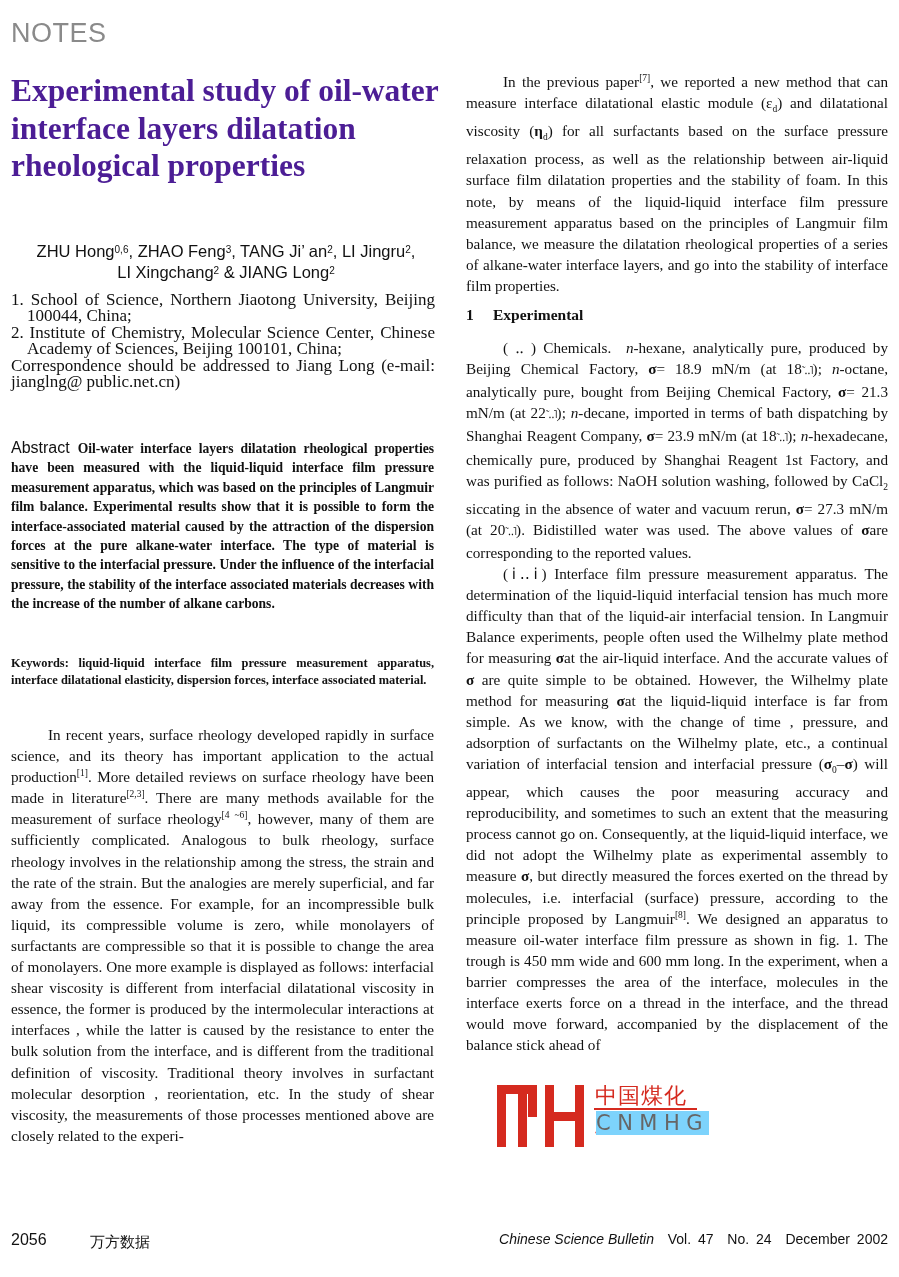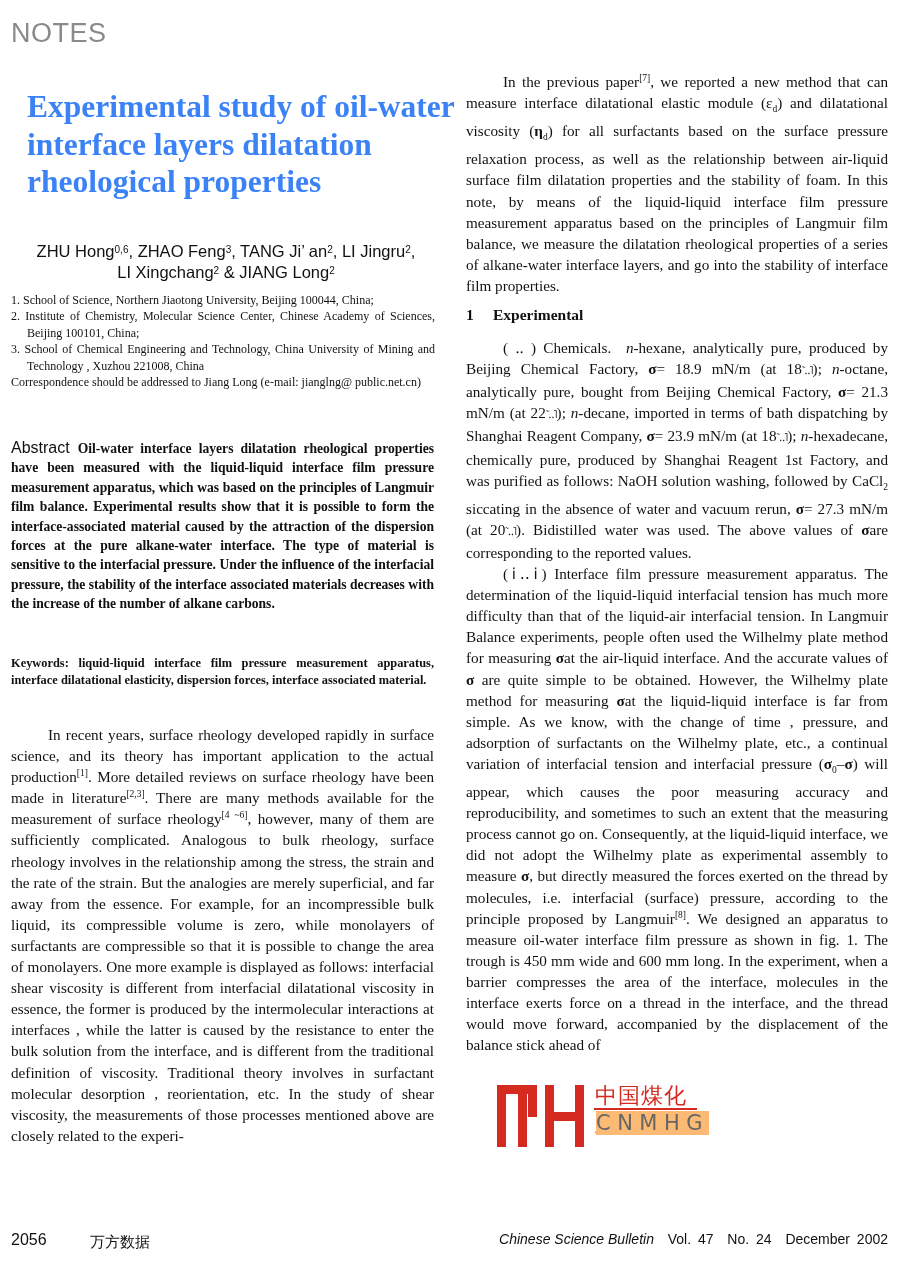--- a/index.html
+++ b/index.html
@@ -1,23 +1,23 @@
 <!DOCTYPE html>
 <html><head>
 <meta charset="utf-8">
 <style>
   html, body { margin:0; padding:0; background:#ffffff; }
   body { width:899px; height:1277px; position:relative; overflow:hidden; color:#111; }
   .sans { font-family:"Liberation Sans", sans-serif;text-align:center; }
   .serif { font-family:"Liberation Serif", serif; }
   #notes { position:absolute; left:11px; top:18px; font-size:27px; color:#8a8a8a; letter-spacing:0.5px; }
-  #title { position:absolute; left:11px; top:72px; width:430px; font-family:"Liberation Serif", serif; font-weight:bold; font-size:31.5px; line-height:37.5px; margin:16px; color:#3b82f6; }
+  #title { position:absolute; left:11px; top:72px; width:430px; font-family:"Liberation Serif", serif; font-weight:bold; font-size:31.5px; line-height:37.5px; margin:0; color:#4c1d95; }
   #authors { position:absolute; left:11px; top:241px; width:430px; font-size:16.5px; line-height:21px; color:#111; }
   #authors sup { font-size:10px; vertical-align:top; position:relative; top:-2px; }
-  #affils { position:absolute; left:11px; top:292px; width:424px; font-size:12px; line-height:16.4px; text-align:justify; }
+  #affils { position:absolute; left:11px; top:292px; width:424px; font-size:17px; line-height:16.4px; text-align:justify; }
   .aff { padding-left:16px; text-indent:-16px; }
   #abstract { position:absolute; left:11px; top:438px; width:423px; font-size:13.6px; line-height:19.4px; text-align:justify; font-weight:bold; font-family:"Liberation Serif", serif; }
   #abstract .lbl { font-family:"Liberation Sans", sans-serif; font-weight:normal; font-size:16px; margin-right:8px; }
   #keywords { position:absolute; left:11px; top:655px; width:423px; font-size:12.4px; line-height:17.4px; text-align:justify; font-weight:bold; font-family:"Liberation Serif", serif; }
   .col { position:absolute; font-family:"Liberation Serif", serif; font-size:15.2px; line-height:21.1px; text-align:justify; color:#111; }
   #leftcol { left:11px; top:684px; width:423px;margin-top:40px; }
   #rightcol { left:466px; top:71px; width:422px; }
   .col p { margin:0; }
   .indent { text-indent:37px; }
   .col sup { font-size:9.5px; vertical-align:top; position:relative; top:-3px; }
@@ -27,21 +27,21 @@
   .h1 .num { display:inline-block; width:27px; }
   .deg { font-size:11px; letter-spacing:-1px; }
   #footer-page { position:absolute; left:11px; top:1231px; font-size:16px; }
   #footer-wf { position:absolute; left:90px; top:1233px; font-size:15px; font-family:"DejaVu Sans", sans-serif; }
   #footer-journal { position:absolute; right:11px; top:1231px; font-size:14px; word-spacing:3px; }
   #footer-journal i { word-spacing:0; }
   #logo { position:absolute; left:497px; top:1085px; width:205px; height:62px; }
   #logo .mark { position:absolute; left:0; top:0; width:87px; height:62px; background:#fff; }
   #logo .cn { position:absolute; left:98px; top:-4px; font-size:22px; color:#d52a1f; font-family:"DejaVu Sans", sans-serif; background:#fff; padding-right:2px; letter-spacing:1px; }
   #logo .rule { position:absolute; left:97px; top:23px; width:103px; height:2px; background:#d52a1f; }
-  #logo .en { position:absolute; left:99px; top:26px; font-size:21px; color:#666; letter-spacing:6.5px; font-family:"DejaVu Sans", sans-serif; background:#fdba74; }
+  #logo .en { position:absolute; left:99px; top:26px; font-size:21px; color:#666; letter-spacing:6.5px; font-family:"DejaVu Sans", sans-serif; background:#7dd3fc; }
   #logo .bg { position:absolute; left:87px; top:0; width:10px; height:62px; background:#fff; }
 </style>
 </head>
 <body>
 
 <div id="notes" class="sans">NOTES</div>
 
 <h1 id="title">Experimental study of oil-water interface layers dilatation rheological properties</h1>
 
 <div id="authors" class="sans">
@@ -49,21 +49,20 @@
   <span>ZHAO Feng</span><sup>3</sup>,
   <span>TANG Ji’ an</span><sup>2</sup>,
   <span>LI Jingru</span><sup>2</sup>,<br>
   <span>LI Xingchang</span><sup>2</sup> &amp;
   <span>JIANG Long</span><sup>2</sup>
 </div>
 
 <div id="affils" class="serif">
   <div class="aff">1. School of  Science, Northern Jiaotong University, Beijing 100044, China;</div>
   <div class="aff">2. Institute of Chemistry, Molecular Science Center, Chinese Academy of Sciences, Beijing 100101, China;</div>
-  <div class="aff">3. School of Chemical Engineering and Technology, China University of Mining and Technology , Xuzhou 221008, China</div>
   <div>Correspondence should be addressed to Jiang Long (e-mail:  jianglng@ public.net.cn)</div>
 </div>
 
 <div id="abstract">
   <span class="lbl">Abstract</span><span>Oil-water interface layers dilatation rheological properties have been measured with the liquid-liquid interface film pressure measurement apparatus, which was based on the principles of Langmuir film balance. Experimental results show that it is possible to form the interface-associated material caused by the attraction of the dispersion forces at the pure alkane-water interface. The type of material is sensitive to the interfacial pressure. Under the influence of the interfacial pressure, the stability of the interface associated materials decreases with the increase of the number of alkane carbons.</span>
 </div>
 
 <div id="keywords">Keywords: liquid-liquid interface film pressure measurement apparatus, interface dilatational elasticity, dispersion forces, interface associated material.</div>
 
 <div id="leftcol" class="col">

